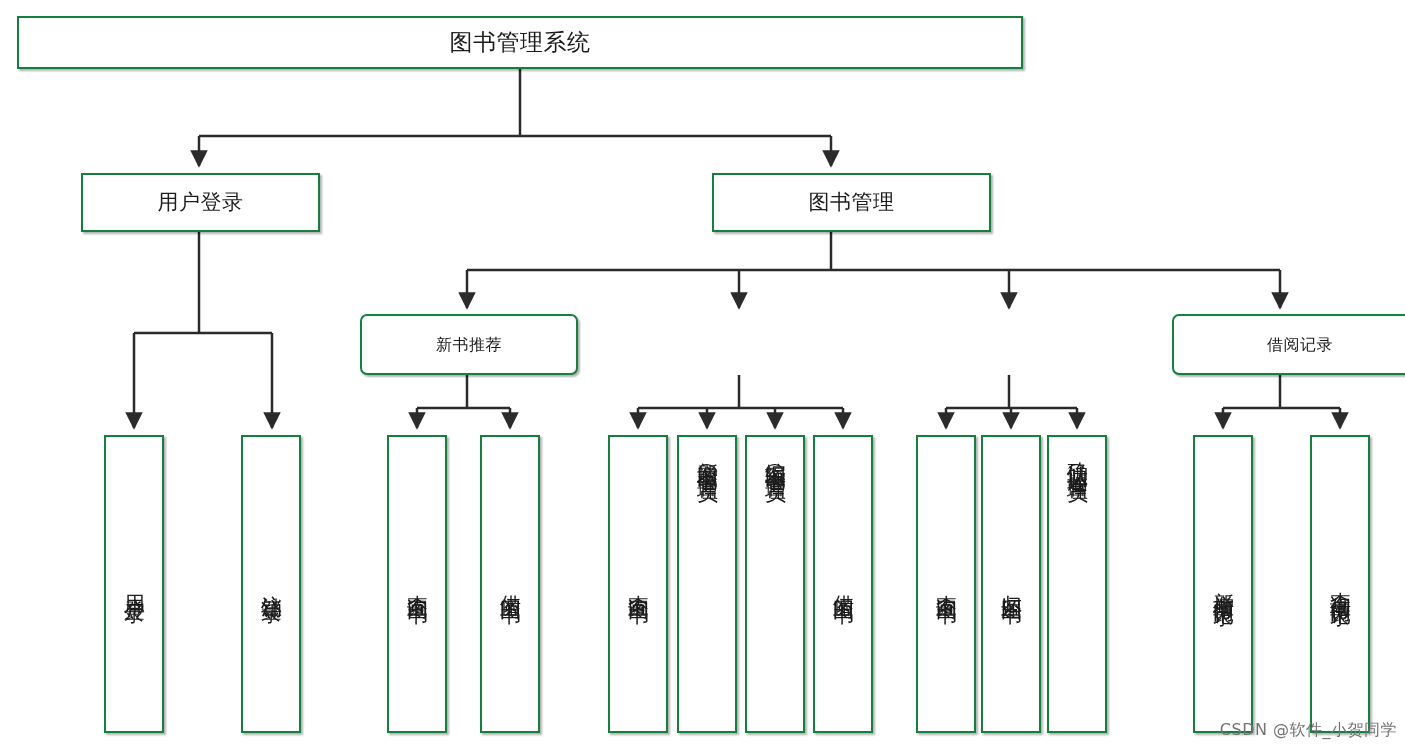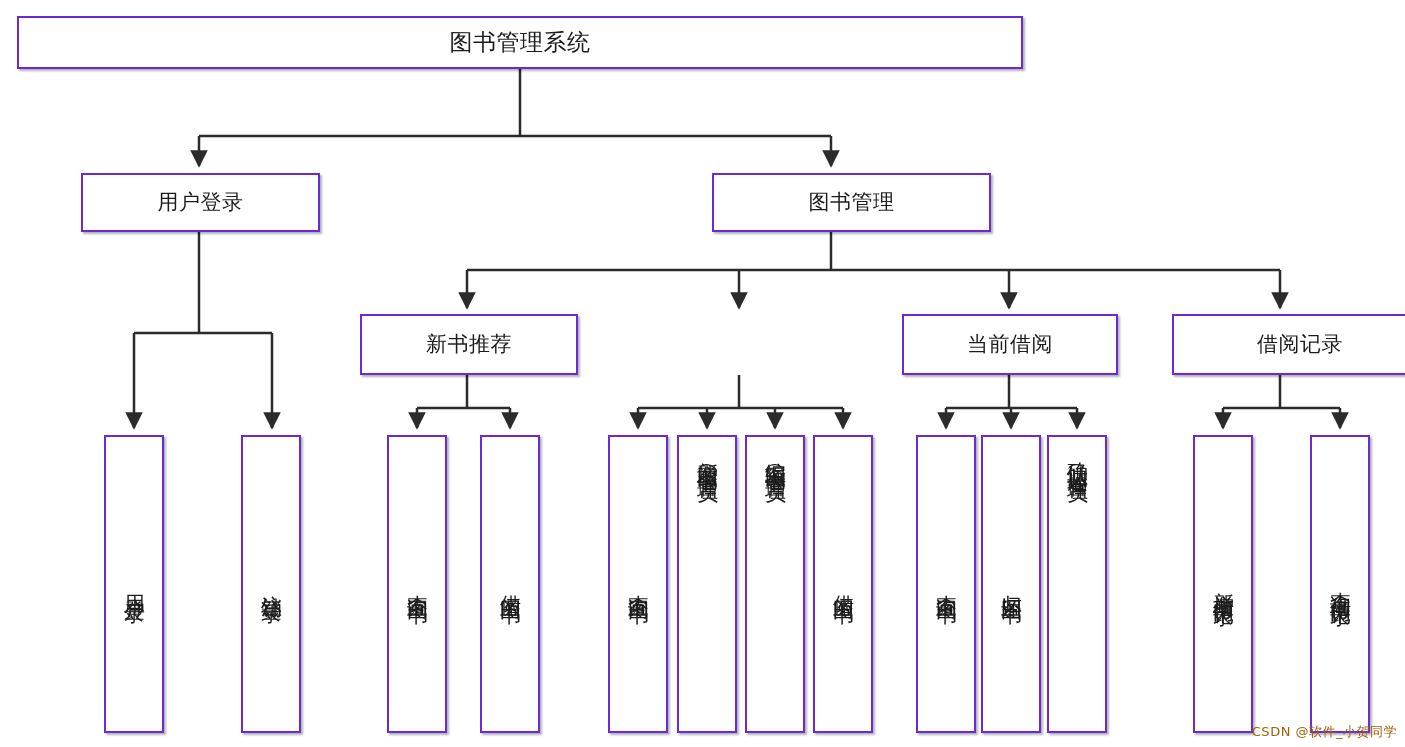--- a/index.html
+++ b/index.html
@@ -23,21 +23,21 @@
     left: 0;
     top: 0;
     width: 1405px;
     height: 747px;
     pointer-events: none;
   }
   .node {
     position: absolute;
     box-sizing: border-box;
     background: #ffffff;
-    border: 2px solid #6d28d9;
+    border: 2px solid #15803d;
     box-shadow: 2px 2px 2px rgba(0,0,0,0.30);
     display: flex;
     align-items: center;
     justify-content: center;
     color: #1c1c1c;
     text-align: left;
   }
   .node-label {
     display: block;
     line-height: 1.25;
@@ -52,21 +52,22 @@
     font-size: 23px;
   }
   
   .node.l2 {
     height: 59px;
     font-size: 21px;
   }
   
   .node.l3 {
     height: 61px;
-    font-size: 21px;
+    font-size: 16px;
+    border-radius: 7px;
   }
   
   .node.leaf {
     top: 435px;
     width: 60px;
     height: 298px;
     font-size: 21px;
     align-items: flex-start;
     padding-top: 8px;
   }
@@ -82,22 +83,22 @@
     margin-bottom: auto;
   }
   .node.leaf.center {
     align-items: center;
     padding-top: 0;
   }
   .watermark {
     position: absolute;
     right: 8px;
     bottom: 6px;
-    font-size: 13px;
-    color: #a16207;
+    font-size: 16px;
+    color: #737373;
     white-space: nowrap;
     letter-spacing: 0.5px;
   }
 </style>
 </head>
 <body>
 
 <div id="canvas">
 
   <svg class="connectors" viewBox="0 0 1405 747" xmlns="http://www.w3.org/2000/svg">
@@ -157,23 +158,20 @@
   <div class="node l2" style="left:81px; top:173px; width:239px;">
     <span class="node-label">用户登录</span>
   </div>
   <div class="node l2" style="left:712px; top:173px; width:279px;">
     <span class="node-label">图书管理</span>
   </div>
 
   <div class="node l3" style="left:360px; top:314px; width:218px;">
     <span class="node-label">新书推荐</span>
   </div>
-  <div class="node l3" style="left:902px; top:314px; width:216px;">
-    <span class="node-label">当前借阅</span>
-  </div>
   <div class="node l3" style="left:1172px; top:314px; width:256px;">
     <span class="node-label">借阅记录</span>
   </div>
 
   <div class="node leaf center" style="left:104px;">
     <span class="node-label">用户登录</span>
   </div>
   <div class="node leaf center" style="left:241px;">
     <span class="node-label">注销登录</span>
   </div>

